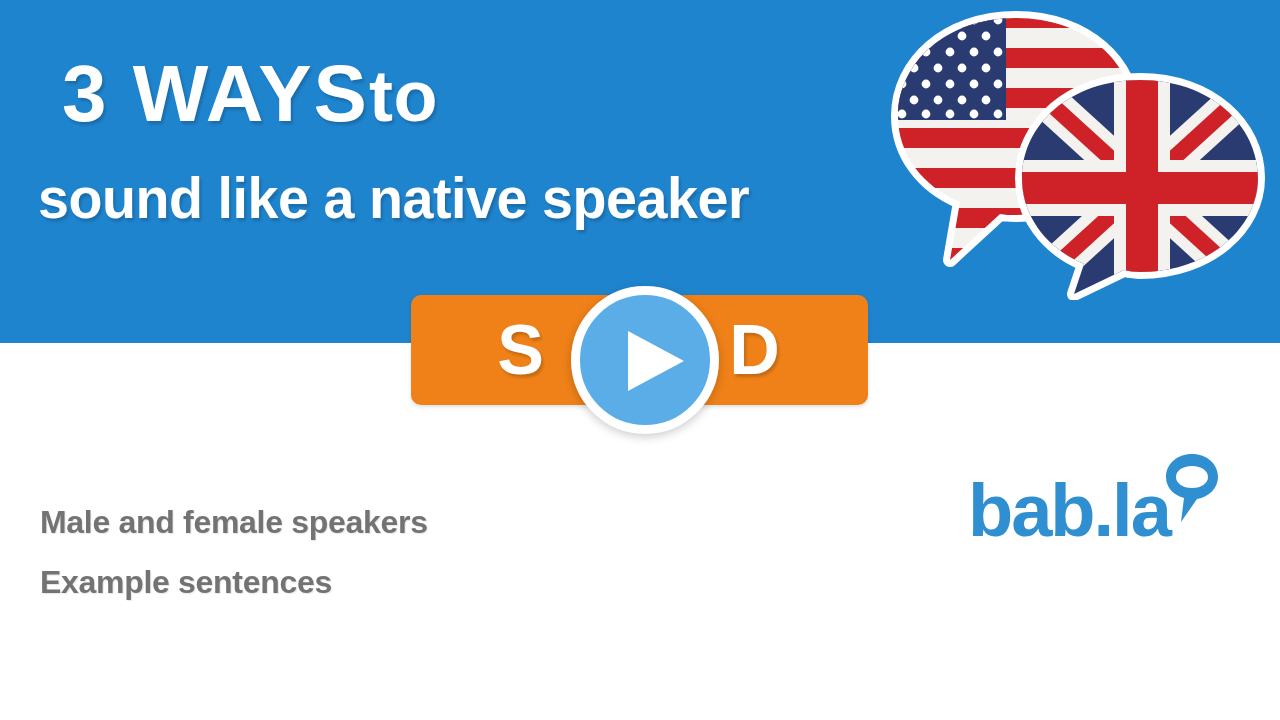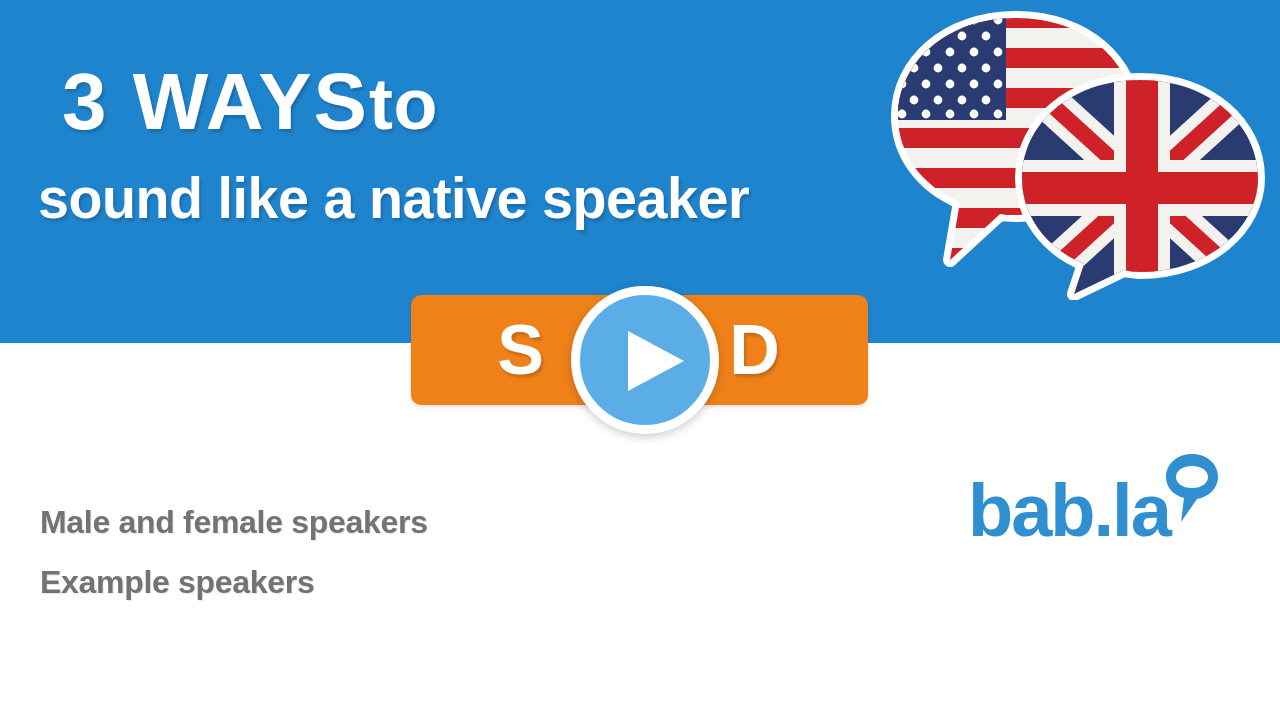--- a/index.html
+++ b/index.html
@@ -26,21 +26,21 @@
     left: 0;
     top: 0;
     width: 1280px;
     height: 343px;
     background: #1f84ce;
   }
 
   .headline {
     position: absolute;
     left: 62px;
-    top: 62px;
+    top: 54px;
     width: 820px;
     color: #ffffff;
     font-weight: bold;
     font-size: 76px;
     line-height: 1;
     letter-spacing: 0.5px;
     text-shadow: 2px 3px 3px rgba(0,0,0,0.18);
     white-space: nowrap;
   }
   .headline .hl-strong {
@@ -297,21 +297,21 @@
       <span>D</span>
     </div>
   </div>
 
   <div class="play-button">
     <div class="triangle"></div>
   </div>
 
   <div class="features">
     <div class="feature-line">Male and female speakers</div>
-    <div class="feature-line">Example speakers</div>
+    <div class="feature-line">Example sentences</div>
   </div>
 
   <div class="brand-logo">
     <div class="brand-text">bab.la</div>
     <div class="brand-bubble">
       <svg width="56" height="86" viewBox="0 0 56 86" xmlns="http://www.w3.org/2000/svg">
         <path d="M28,2 C13,2 2,12 2,25 C2,35 9,43 20,46 L17,70 L33,47
                  C45,45 54,36 54,25 C54,12 43,2 28,2 Z
                  M28,14 C38,14 44,19 44,25 C44,31 38,36 28,36
                  C18,36 12,31 12,25 C12,19 18,14 28,14 Z" fill="#2f8fd0" fill-rule="evenodd"></path>

